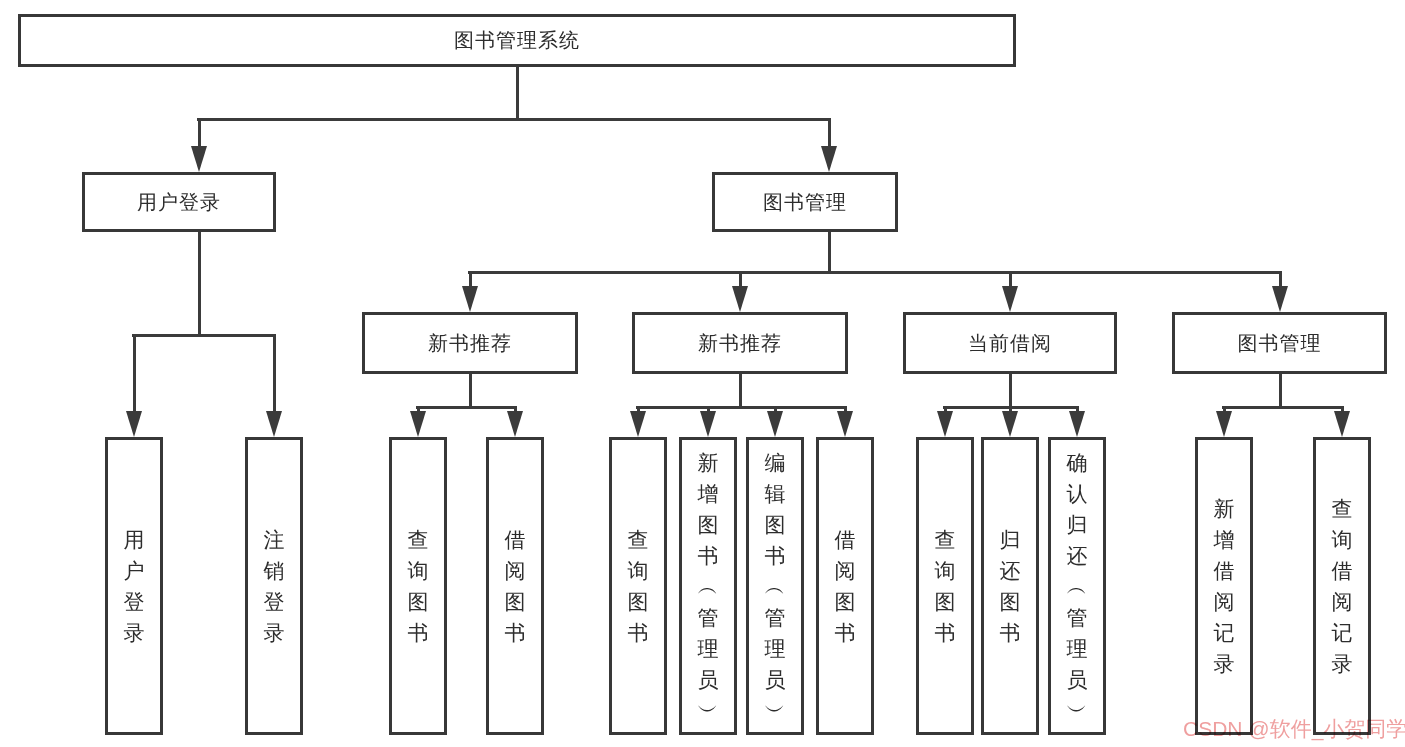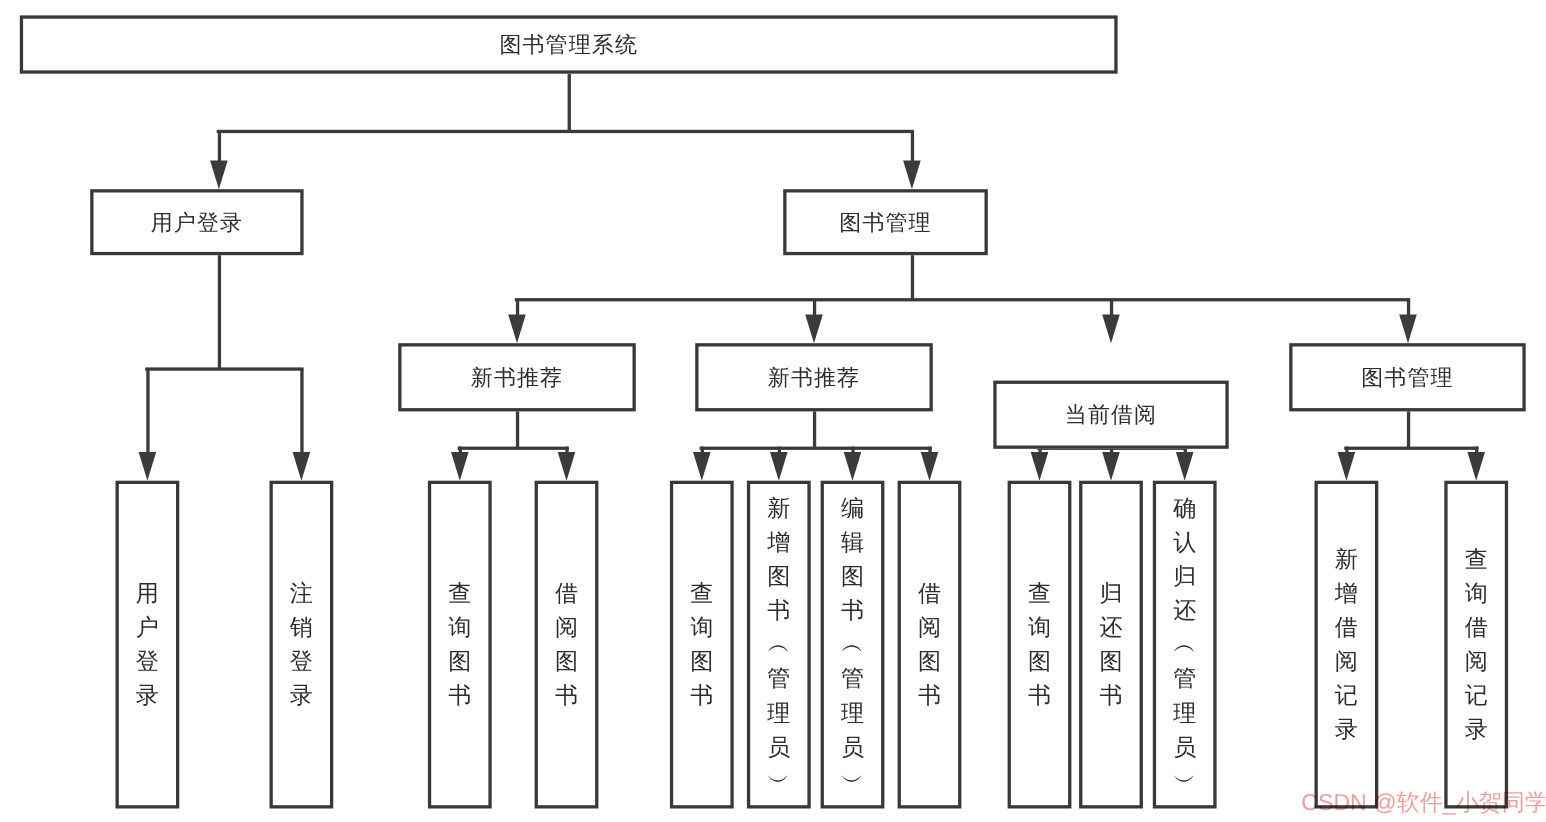--- a/index.html
+++ b/index.html
@@ -75,21 +75,21 @@
   <div class="arrow" style="left:462px;top:286px;"></div>
   <div class="vline" style="left:739px;top:273px;width:3px;height:16px;"></div>
   <div class="arrow" style="left:732px;top:286px;"></div>
   <div class="vline" style="left:1009px;top:273px;width:3px;height:16px;"></div>
   <div class="arrow" style="left:1002px;top:286px;"></div>
   <div class="vline" style="left:1279px;top:273px;width:3px;height:16px;"></div>
   <div class="arrow" style="left:1272px;top:286px;"></div>
 
   <div class="box" style="left:362px;top:312px;width:216px;height:62px;">新书推荐</div>
   <div class="box" style="left:632px;top:312px;width:216px;height:62px;">新书推荐</div>
-  <div class="box" style="left:903px;top:312px;width:214px;height:62px;margin-top:34px;">当前借阅</div>
+  <div class="box" style="left:903px;top:312px;width:214px;height:62px;">当前借阅</div>
   <div class="box" style="left:1172px;top:312px;width:215px;height:62px;">图书管理</div>
 
   <div class="vline" style="left:469px;top:373px;width:3px;height:35px;"></div>
   <div class="vline" style="left:739px;top:373px;width:3px;height:35px;"></div>
   <div class="vline" style="left:1009px;top:373px;width:3px;height:35px;"></div>
   <div class="vline" style="left:1279px;top:373px;width:3px;height:35px;"></div>
 
   <div class="hline" style="left:416px;top:406px;width:101px;height:3px;"></div>
   <div class="hline" style="left:636px;top:406px;width:211px;height:3px;"></div>
   <div class="hline" style="left:943px;top:406px;width:136px;height:3px;"></div>

